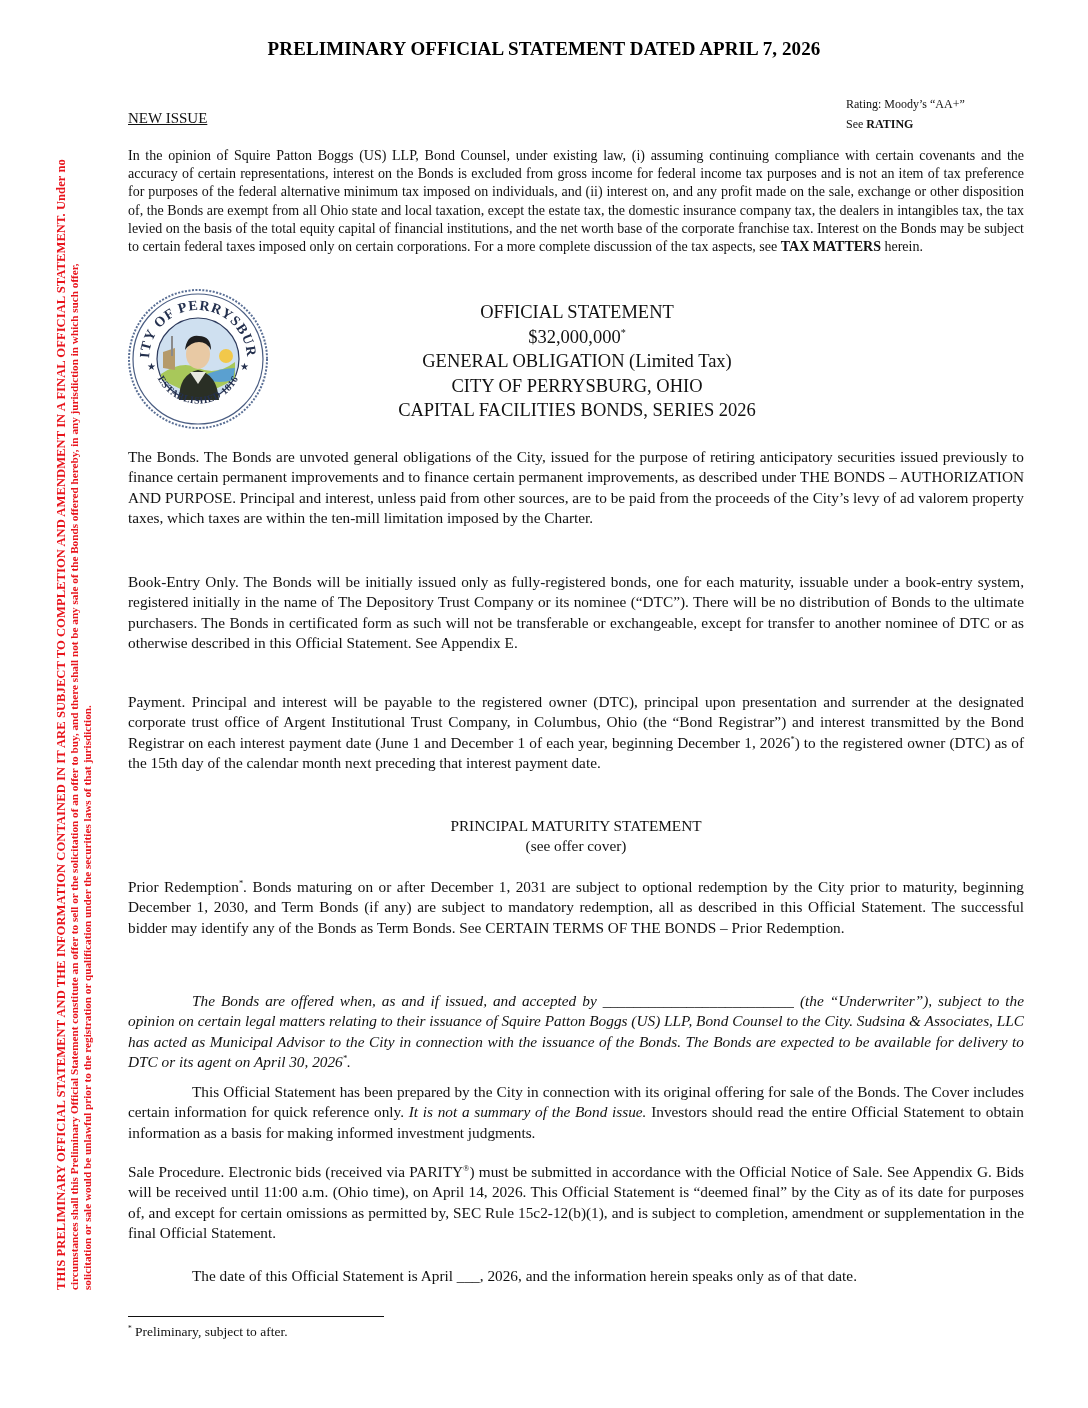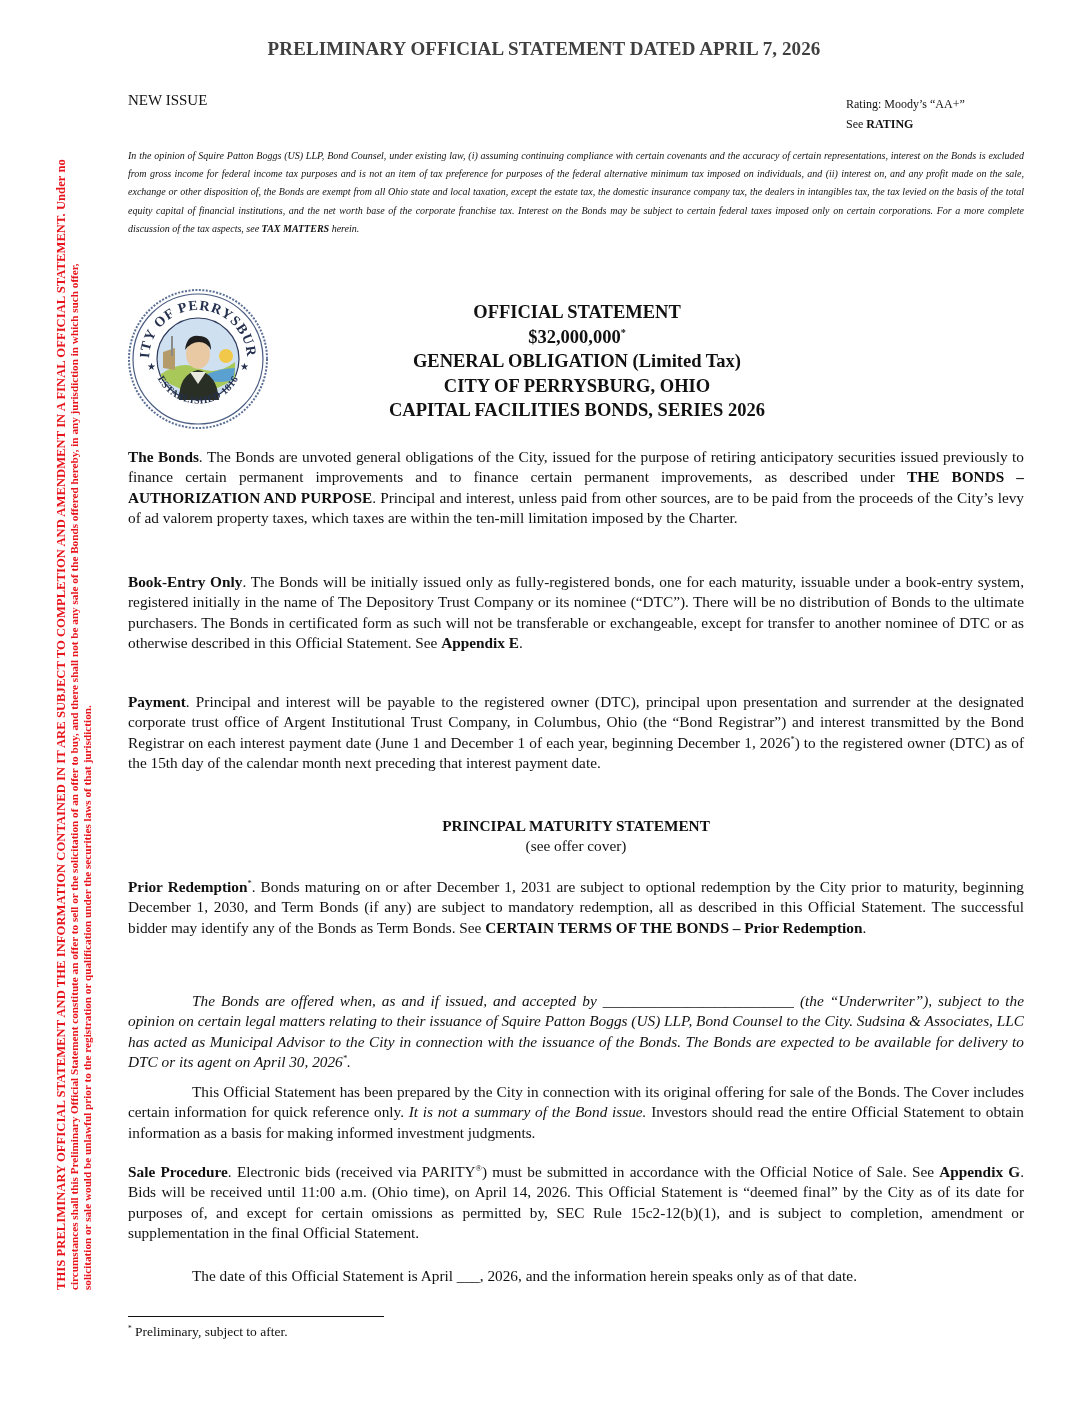--- a/index.html
+++ b/index.html
@@ -1,44 +1,44 @@
 <!DOCTYPE html>
 <html><head>
 <meta charset="utf-8">
 <style>
   html, body { margin: 0; padding: 0; background: #ffffff; }
   body { width: 1088px; height: 1408px; position: relative; overflow: hidden;
          font-family: "Liberation Serif", "DejaVu Serif", serif; color: #111; }
   .page { position: absolute; left: 0; top: 0; width: 1088px; height: 1408px; }
 
   .red-title { position: absolute; top: 38px; left: 0; width: 1088px; text-align: center;
-               color: #404040; font-weight: bold; font-size: 19px; letter-spacing: 0.1px; }
+               color: #000000; font-weight: bold; font-size: 19px; letter-spacing: 0.1px; }
 
   .side-wrap { position: absolute; left: 55px; top: 1290px; width: 1200px;
                transform: rotate(-90deg); transform-origin: 0 0; }
   .side-line { color: #e8141c; font-weight: bold; white-space: nowrap; line-height: 13px; }
   .side-line.l1 { font-size: 12.6px; letter-spacing: 0.05px; }
   .side-line.l2 { font-size: 11.2px; }
   .side-line.l3 { font-size: 11.2px; }
 
-  .new-issue { position: absolute; left: 128px; top: 92px; font-size: 15px; }
+  .new-issue { position: absolute; left: 128px; top: 110px; font-size: 15px; text-decoration: underline; }
   .rating { position: absolute; left: 846px; top: 94px; font-size: 12px; line-height: 20px; }
 
-  .tax-op { position: absolute; left: 128px; top: 147px; width: 896px; font-style: italic;
-            font-size: 10px; line-height: 18.2px; text-align: justify; }
+  .tax-op { position: absolute; left: 128px; top: 147px; width: 896px; 
+            font-size: 14px; line-height: 18.2px; text-align: justify; }
 
   .seal { position: absolute; left: 127px; top: 288px; width: 142px; height: 142px; }
 
   .title-block { position: absolute; left: 330px; top: 300px; width: 494px; text-align: center;
-                 font-weight: bold; font-size: 18.5px; line-height: 24.5px; }
+                 font-weight: normal; font-size: 18.5px; line-height: 24.5px; }
   sup { font-size: 0.55em; line-height: 0; vertical-align: super; }
 
   .para { position: absolute; left: 128px; width: 896px; font-size: 15.3px; line-height: 20.4px;
           text-align: justify; }
-  .para b { font-weight: bold; margin-top: 8px; }
+  .para b { font-weight: normal; margin-top: 8px; }
   .indent { text-indent: 64px; }
   .center { text-align: center; }
   .it { font-style: italic; margin-top: 13px; }
 
   .footnote-rule { position: absolute; left: 128px; top: 1316px; width: 256px; height: 1px; background: #111; }
   .footnote { position: absolute; left: 128px; top: 1324px; font-size: 13.5px; }
 </style>
 </head>
 <body>
 

